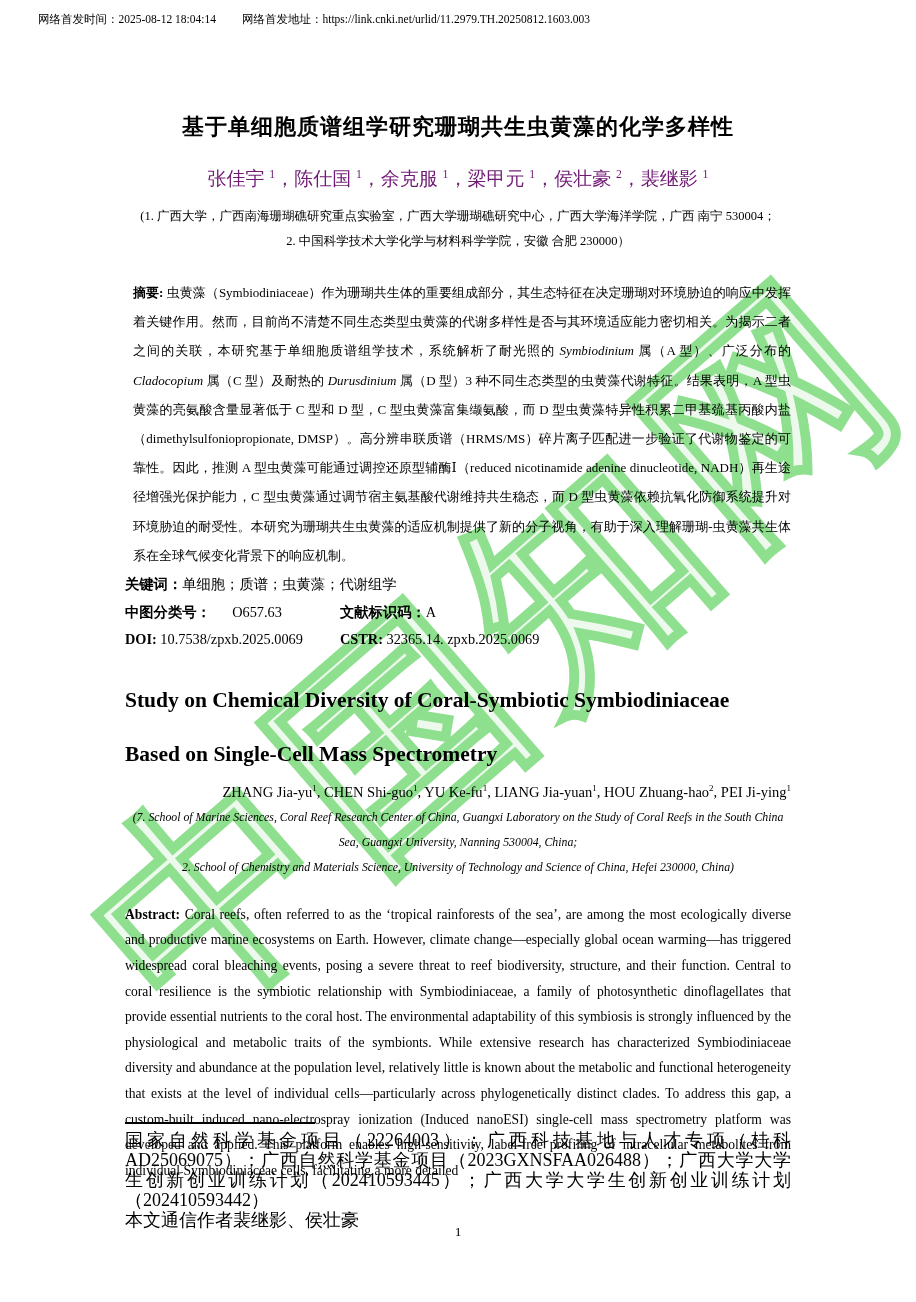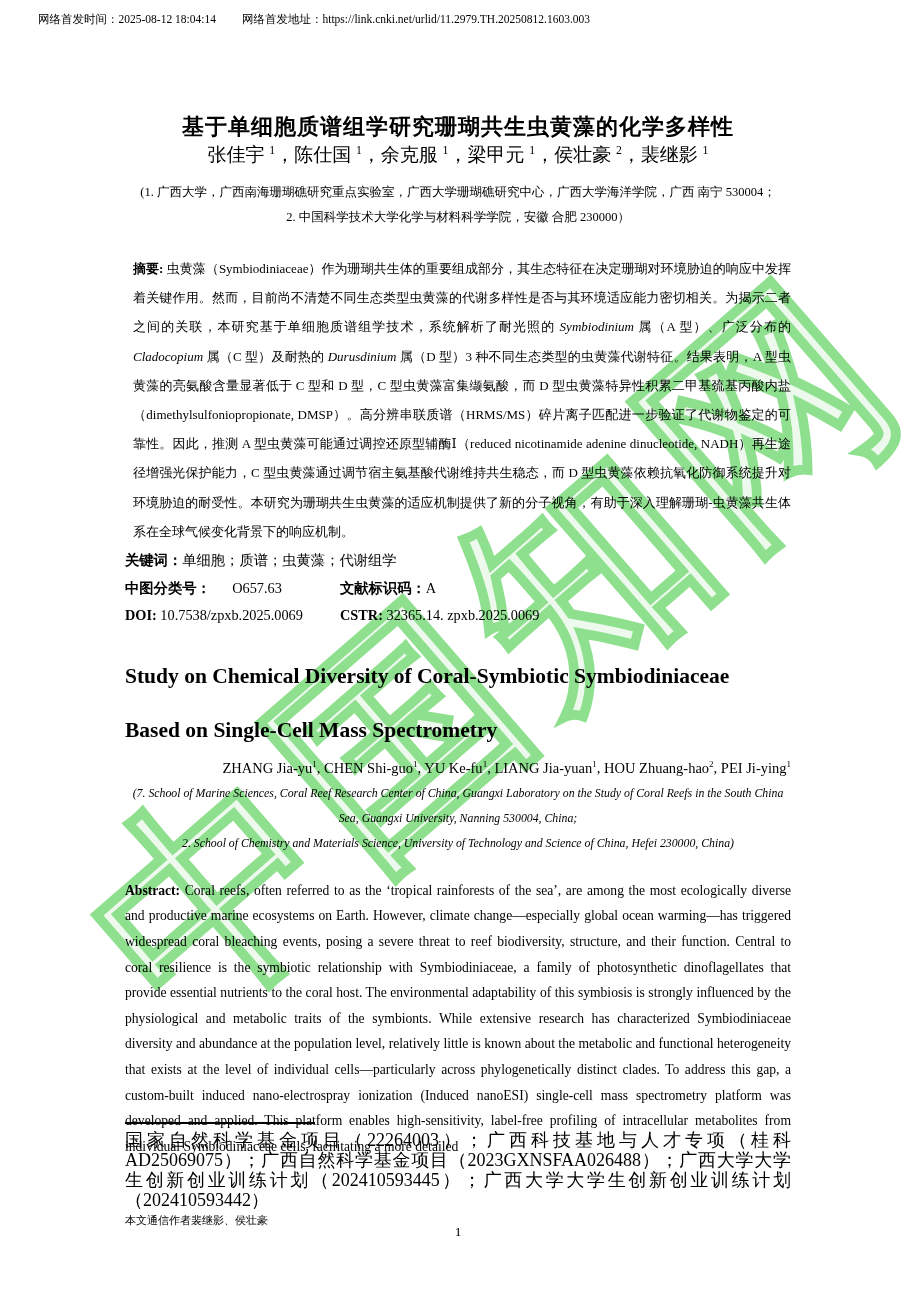--- a/index.html
+++ b/index.html
@@ -38,23 +38,24 @@
   .title-zh{
     margin-top:112px;
     text-align:center;
     font-family:"Liberation Sans","DejaVu Sans",sans-serif;
     font-weight:bold;
     font-size:22px;
     letter-spacing:1px;
     color:#000;
   }
   .authors-zh{
+    margin-top:24px;
     text-align:center;
     font-size:19px;
-    color:#000000;
+    color:#701a75;
   }
   .aff-zh{
     margin-top:12px;
     text-align:center;
     font-size:12.5px;
     line-height:25px;
     color:#000;
   }
   .abstract-zh{
     margin-top:24px;
@@ -105,21 +106,21 @@
     border-top:2px solid #000;
   }
   .footnote-text{
     margin-top:6px;
     font-size:18px;
     line-height:20px;
     text-align:justify;
     color:#000;
   }
   .footnote-corr{
-    font-size:11px;
+    font-size:18px;
     line-height:20px;
     color:#000;
   }
   .page-num{
     position:absolute;left:0;top:1224px;width:916px;
     text-align:center;font-size:13.5px;color:#000;z-index:1;
   }
   sup{font-size:0.62em;line-height:0;}
   .url-link{color:#000;text-decoration:none;}
 </style>

